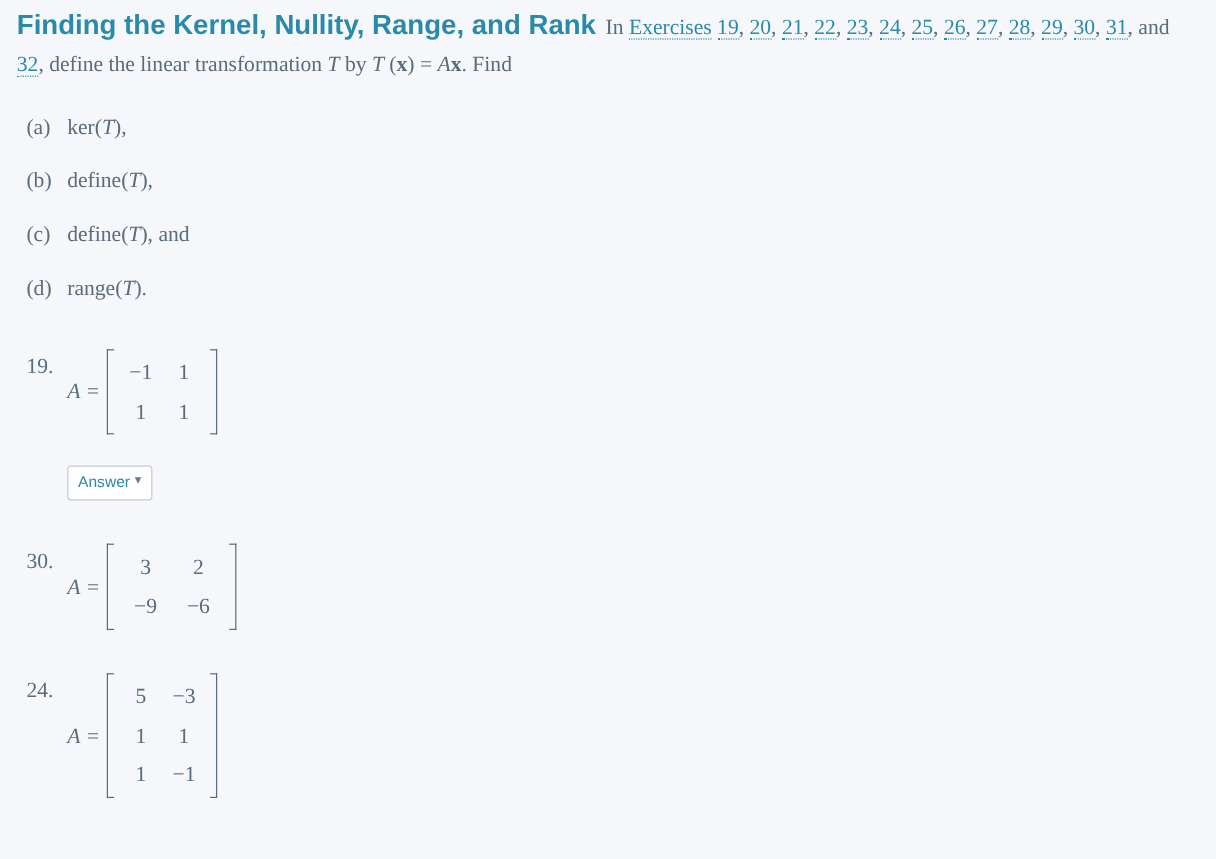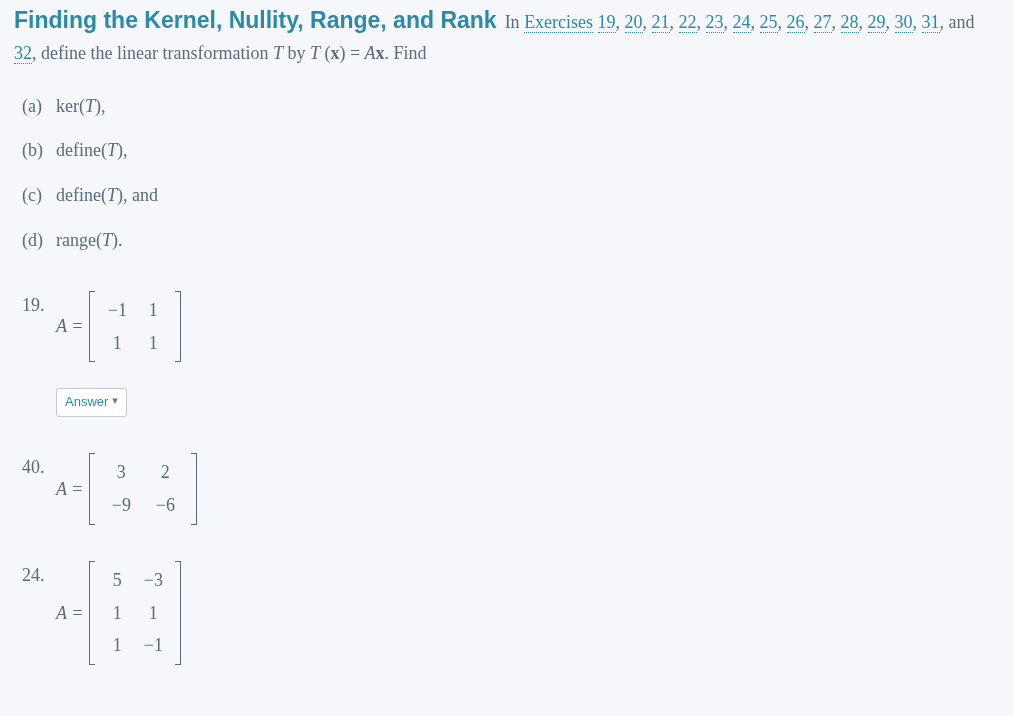--- a/index.html
+++ b/index.html
@@ -189,21 +189,21 @@
         </div>
       </div>
       <div class="answer-btn">
         <span>Answer</span>
         <span class="arrow">▾</span>
       </div>
     </div>
 
     <div class="problem">
       <div class="prob-row">
-        <div class="prob-num">40.</div>
+        <div class="prob-num">30.</div>
         <div class="matrix-wrap">
           <span class="eq-lhs">A =</span>
           <span class="matrix">
             <span class="bracket left"></span>
             <span class="matrix-body">
               <span class="matrix-row">
                 <span class="matrix-cell" style="min-width:36px">3</span>
                 <span class="matrix-cell" style="min-width:36px">2</span>
               </span>
               <span class="matrix-row">

